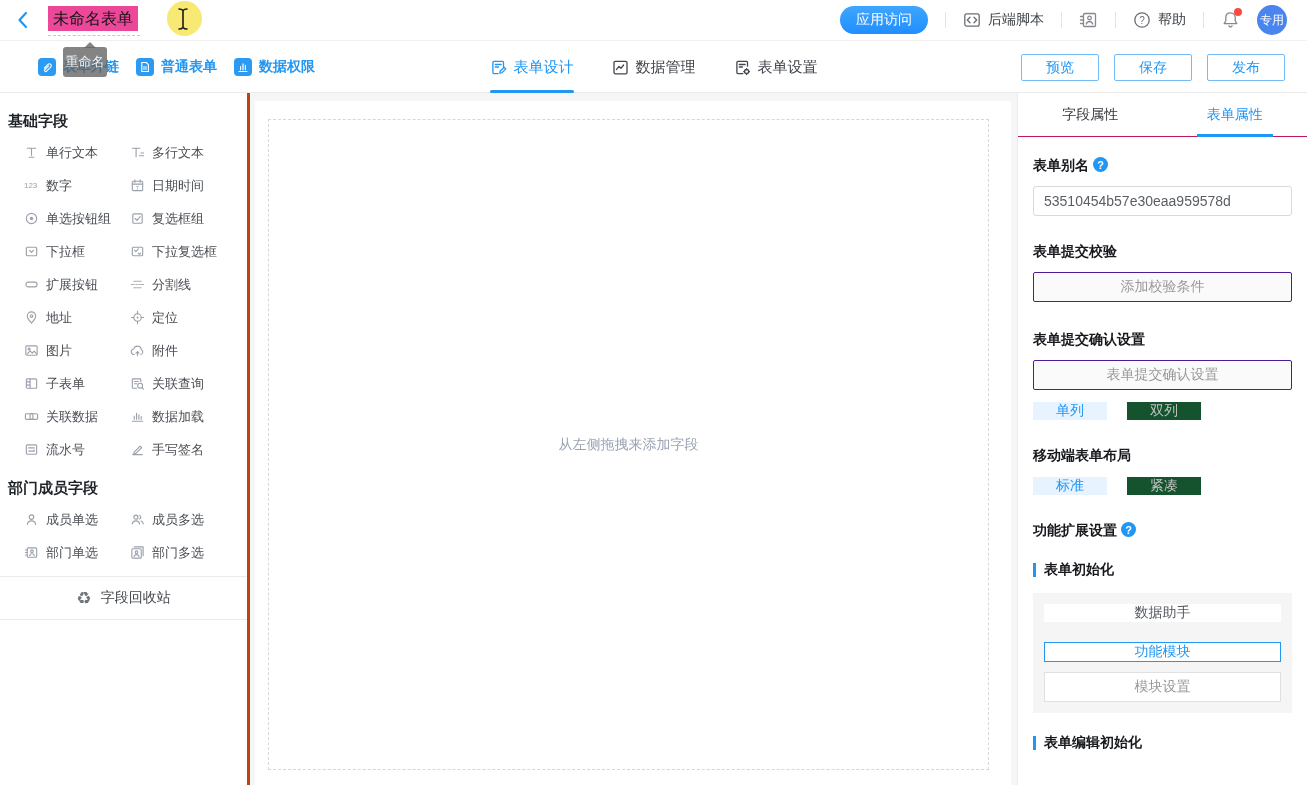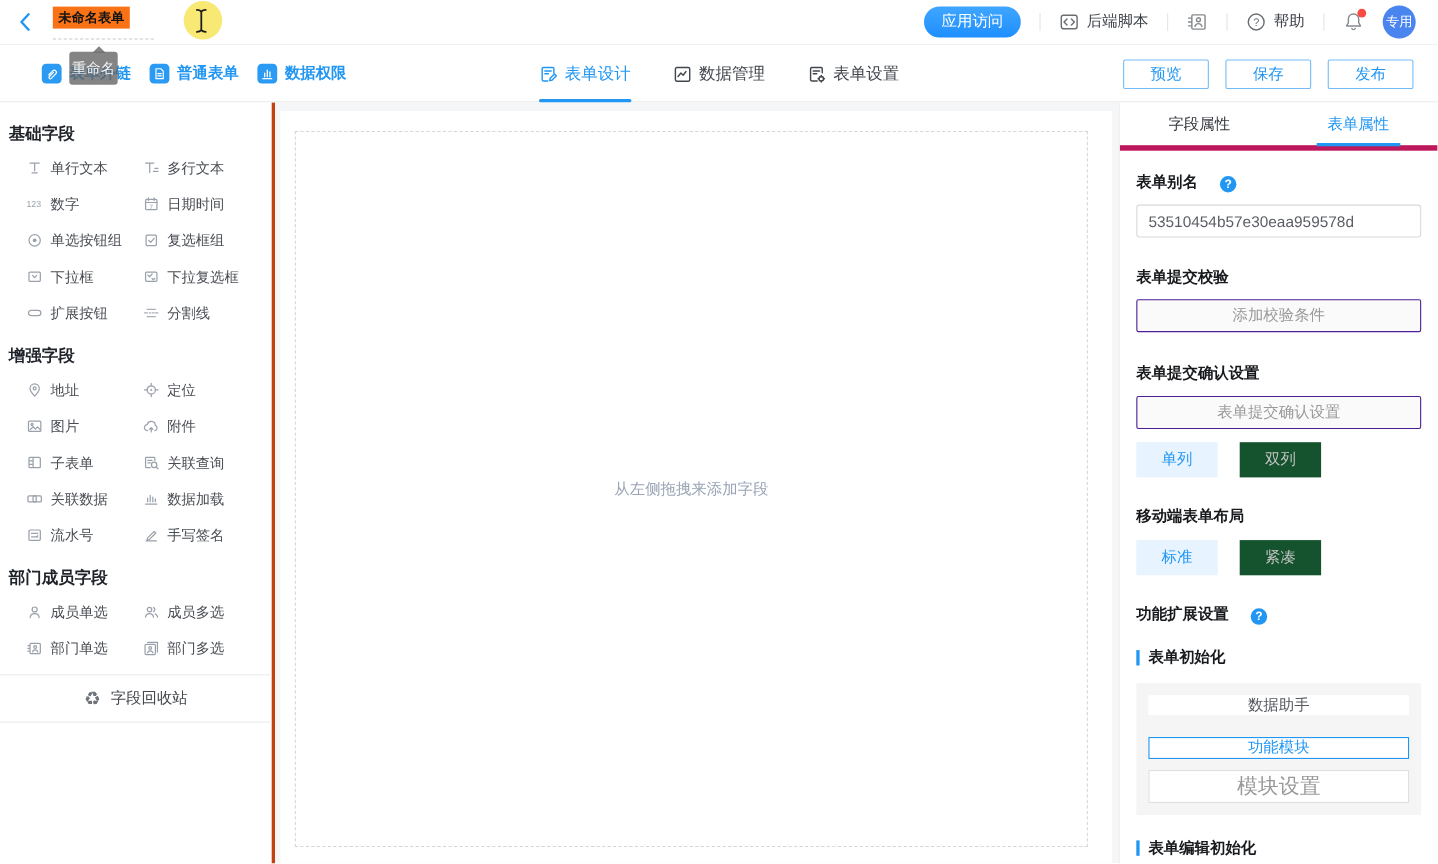--- a/index.html
+++ b/index.html
@@ -4,21 +4,21 @@
 <style>
   * { box-sizing:border-box; margin:0; padding:0; }
   html,body { width:1307px; height:785px; }
   body { font-family:"Liberation Sans","DejaVu Sans",sans-serif; background:#fff; position:relative; overflow:hidden; }
   svg { display:block; }
 
   
   .topbar { position:absolute; left:0; top:0; width:1307px; height:41px; background:#fff; border-bottom:1px solid #f0f0f0; z-index:6; }
   .back-btn { position:absolute; left:14px; top:10px; cursor:pointer; }
   .title-wrap { position:absolute; left:48px; top:6px; }
-  .title-sel { display:inline-block; background:#f97316; color:#141414; font-size:12px; font-weight:bold; padding:3px 5px; line-height:1.2; }
+  .title-sel { display:inline-block; background:#ec4899; color:#141414; font-size:16px; font-weight:normal; padding:3px 5px; line-height:1.2; }
   .title-underline { position:absolute; left:0; top:29px; width:92px; border-bottom:1px dashed #c9c9c9; }
   .click-glow { position:absolute; left:119px; top:-5px; width:35px; height:35px; border-radius:50%; background:rgba(247,228,92,0.85); z-index:7; }
   .ibeam { position:absolute; left:128px; top:1px; z-index:8; }
   .tb-right { position:absolute; right:20px; top:0; height:40px; display:flex; align-items:center; gap:17px; }
   .app-access { width:88px; height:28px; border-radius:15px; background:linear-gradient(180deg,#3fa6ff,#1f8fff); color:#fff; font-size:14px; border:none; display:flex; align-items:center; justify-content:center; cursor:pointer; }
   .tb-sep { width:1px; height:16px; background:#e4e4e4; }
   .tb-item { display:flex; align-items:center; gap:7px; font-size:14px; color:#3c4046; cursor:pointer; }
   .bell-wrap { position:relative; cursor:pointer; }
   .bell-dot { position:absolute; right:-2px; top:-2px; width:8px; height:8px; border-radius:50%; background:#fa4b43; }
   .avatar { width:30px; height:30px; border-radius:50%; background:#4a84ee; color:#fff; font-size:12px; display:flex; align-items:center; justify-content:center; cursor:pointer; }
@@ -50,42 +50,42 @@
   .recycle-glyph { font-size:17px; color:#6f747b; line-height:1; }
 
   
   .main { position:absolute; left:250px; top:93px; width:767px; height:692px; background:#f5f6f7; }
   .canvas-card { position:absolute; left:5px; top:8px; right:6px; bottom:0; background:#fff; }
   .dropzone { position:absolute; left:13px; top:18px; right:22px; bottom:15px; border:1px dashed #d5d7da; display:flex; align-items:center; justify-content:center; }
   .drop-text { color:#9aa4b5; font-size:14px; }
 
   
   .rpanel { position:absolute; right:0; top:93px; width:290px; height:692px; background:#fff; border-left:1px solid #ebebeb; overflow:hidden; }
-  .ptabs { height:44px; border-bottom:5px solid #be185d; display:flex; }
+  .ptabs { height:44px; border-bottom:1px solid #be185d; display:flex; }
   .ptab { flex:1; display:flex; align-items:center; justify-content:center; font-size:14px; color:#33373d; cursor:pointer; position:relative; }
   .ptab.active { color:#2196f3; }
   .ptab.active::after { content:''; position:absolute; left:50%; bottom:-1px; transform:translateX(-50%); width:76px; height:3px; background:#2196f3; }
   .pcontent { padding:0 15px; }
-  .plabel { display:flex; align-items:flex-end; gap:20px; font-size:14px; font-weight:bold; color:#17191d; }
+  .plabel { display:flex; align-items:flex-start; gap:4px; font-size:14px; font-weight:bold; color:#17191d; }
   .qbadge { width:15px; height:15px; border-radius:50%; background:#2196f3; color:#fff; font-size:11px; font-weight:bold; display:inline-flex; align-items:center; justify-content:center; cursor:pointer; }
   .pinput { margin-top:11px; width:100%; height:30px; border:1px solid #d9d9d9; border-radius:3px; padding:0 10px; font-size:14px; color:#5a5e64; background:#fff; }
   .pbtn { margin-top:11px; width:100%; height:30px; background:#fafafa; border:1px solid #4c1d95; border-radius:2px; color:#999; font-size:14px; cursor:pointer; }
   .mt20 { margin-top:20px; } .mt27 { margin-top:27px; } .mt29 { margin-top:29px; }
   .toggle-row { margin-top:12px; display:flex; gap:20px; }
-  .toggle { width:74px; height:32px; display:flex; align-items:center; justify-content:center; font-size:14px; cursor:pointer; }
+  .toggle { width:74px; height:18px; display:flex; align-items:center; justify-content:center; font-size:14px; cursor:pointer; }
   .toggle.on { background:#e7f3fe; color:#2196f3; }
   .toggle.off { background:#14532d; color:#c3c3c3; }
   .subsec { margin-top:21px; display:flex; align-items:center; gap:8px; font-size:14px; font-weight:bold; color:#17191d; }
   .subsec::before { content:''; width:3px; height:14px; background:#2196f3; }
   .graybox { margin-top:14px; background:#f5f5f5; padding:11px; }
   .gb-row { display:flex; gap:20px;flex-direction:column; }
   .gb-btn { flex:1; height:30px; background:#fff; font-size:14px; cursor:pointer; border:none; }
   .gb-btn.plain { color:#55595f; }
   .gb-btn.sel { border:1px solid #2196f3; color:#2196f3; }
-  .gb-wide { margin-top:10px; width:100%; height:30px; background:#fff; border:1px solid #e0e0e0; color:#999; font-size:19px; cursor:pointer; }
+  .gb-wide { margin-top:10px; width:100%; height:30px; background:#fff; border:1px solid #e0e0e0; color:#999; font-size:14px; cursor:pointer; }
 </style>
 </head>
 <body>
 
 <div class="topbar">
   <div class="back-btn">
     <svg width="18" height="20" viewBox="0 0 18 20">
         <path d="M12 3L5.5 10l6.5 7" fill="none" stroke="#2196f3" stroke-width="2.2" stroke-linecap="round" stroke-linejoin="round"></path>
       </svg>
   </div>
@@ -278,21 +278,20 @@
       <span>扩展按钮</span>
     </div>
     <div class="fitem">
       <svg width="15" height="15" viewBox="0 0 16 16" fill="none" stroke="currentColor" stroke-width="1.2" stroke-linecap="round">
           <path d="M1.5 8h3 M6.3 8h1.4 M9.3 8h1.4 M12 8h2.5 M4 4.5h8 M4 11.5h8" stroke-opacity="0.85"></path>
         </svg>
       <span>分割线</span>
     </div>
   </div>
 
-  <div class="sec-title mt">增强字段</div>
   <div class="fgrid">
     <div class="fitem">
       <svg width="15" height="15" viewBox="0 0 16 16" fill="none" stroke="currentColor" stroke-width="1.2" stroke-linejoin="round">
           <path d="M8 14c3-3.2 4.5-5.6 4.5-7.5a4.5 4.5 0 10-9 0C3.5 8.4 5 10.8 8 14z"></path>
           <circle cx="8" cy="6.5" r="1.4"></circle>
         </svg>
       <span>地址</span>
     </div>
     <div class="fitem">
       <svg width="15" height="15" viewBox="0 0 16 16" fill="none" stroke="currentColor" stroke-width="1.2" stroke-linecap="round">

